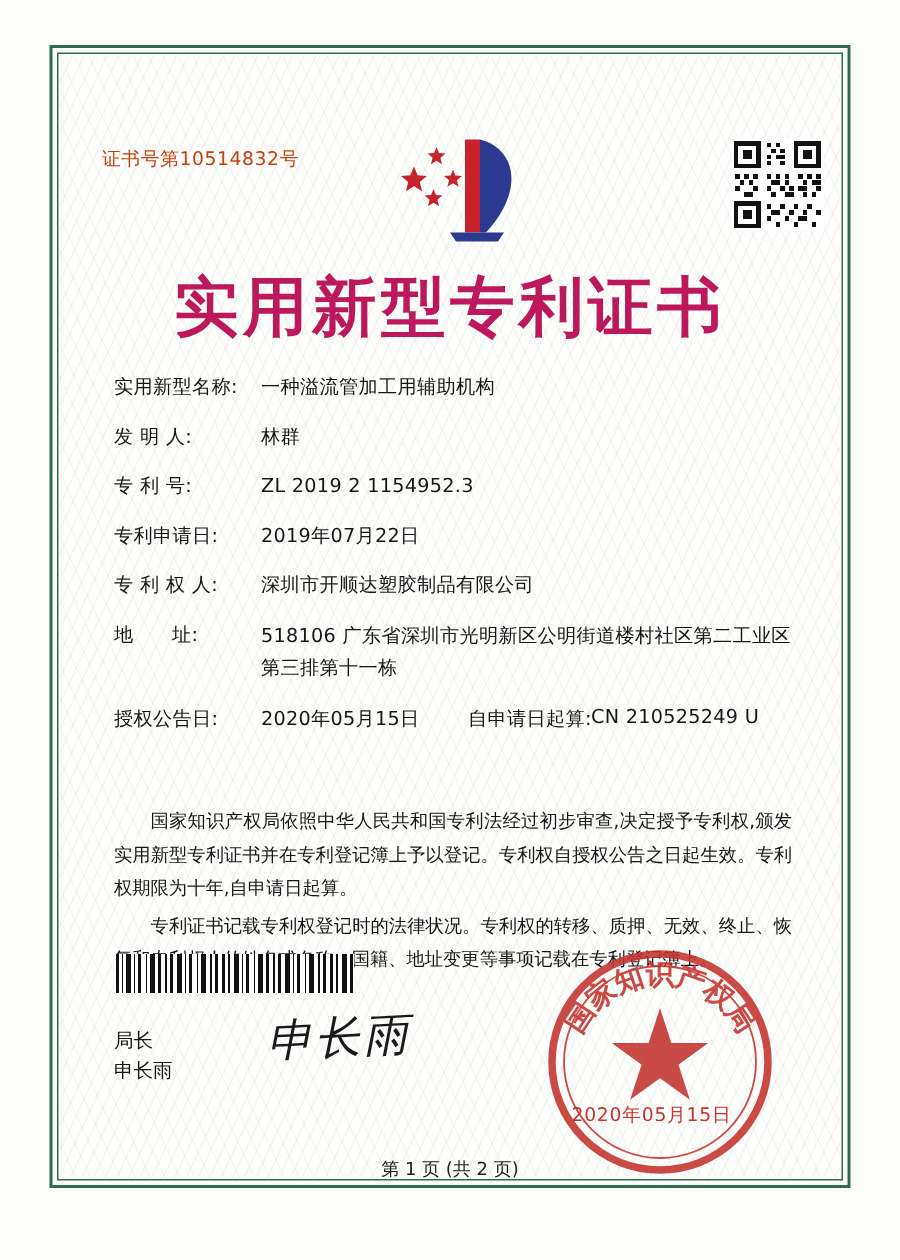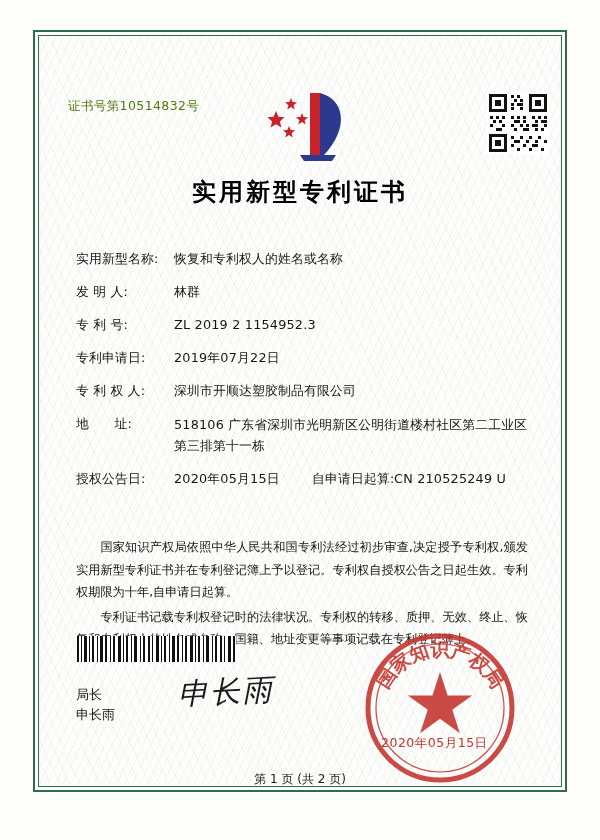--- a/index.html
+++ b/index.html
@@ -49,21 +49,21 @@
       repeating-linear-gradient(115deg, rgba(47,107,79,0.055) 0px, rgba(47,107,79,0.055) 1px, rgba(255,255,255,0) 1px, rgba(255,255,255,0) 7px),
       repeating-linear-gradient(65deg, rgba(47,107,79,0.045) 0px, rgba(47,107,79,0.045) 1px, rgba(255,255,255,0) 1px, rgba(255,255,255,0) 9px);
     pointer-events: none;
   }
 
   .cert-no {
     position: absolute;
     left: 68px;
     top: 98px;
     font-size: 12.5px;
-    color: #4d7c0f;
+    color: #c2410c;
     letter-spacing: 0.4px;
     font-family: "DejaVu Sans", sans-serif;
   }
 
   
   .emblem {
     position: absolute;
     left: 258px;
     top: 83px;
     width: 92px;
@@ -78,24 +78,24 @@
     width: 62px;
     height: 62px;
   }
 
   .title {
     position: absolute;
     left: 0;
     top: 176px;
     width: 600px;
     text-align: center;
-    font-size: 24px;
+    font-size: 43px;
     font-weight: bold;
     letter-spacing: 3px;
-    color: #000000;
+    color: #be185d;
     font-family: "DejaVu Sans", "Liberation Sans", sans-serif;
   }
 
   .fields {
     position: absolute;
     left: 76px;
     top: 250px;
     width: 452px;
   }
   .field-row {
@@ -303,21 +303,21 @@
           <rect x="54" y="56" width="3" height="3"></rect>
       </g>
     </svg>
   </div>
 
   <div class="title">实用新型专利证书</div>
 
   <div class="fields">
     <div class="field-row">
       <div class="field-label lbl-w1">实用新型名称:</div>
-      <div class="field-value">恢复和专利权人的姓名或名称</div>
+      <div class="field-value">一种溢流管加工用辅助机构</div>
     </div>
     <div class="field-row">
       <div class="field-label lbl-w1">发 明 人:</div>
       <div class="field-value">林群</div>
     </div>
     <div class="field-row">
       <div class="field-label lbl-w1">专 利 号:</div>
       <div class="field-value">ZL 2019 2 1154952.3</div>
     </div>
     <div class="field-row">

